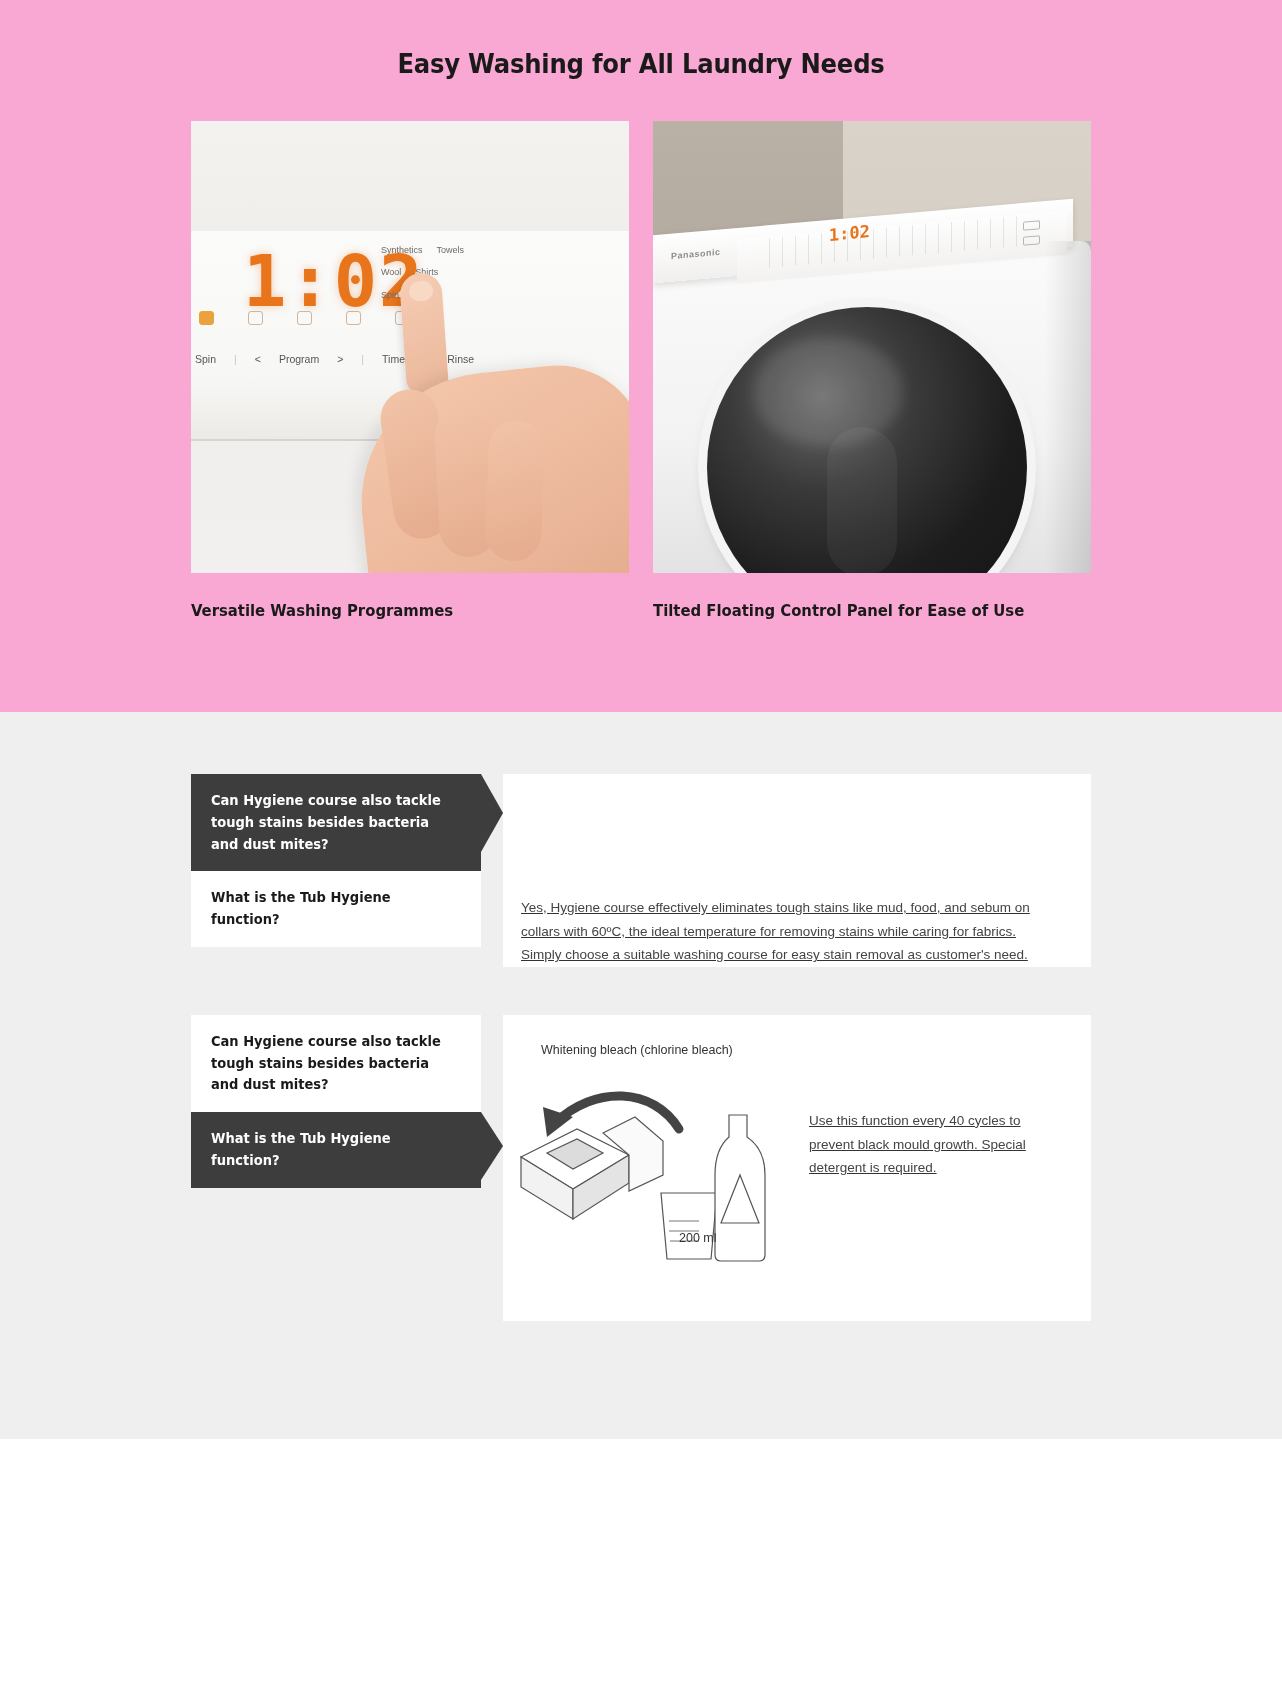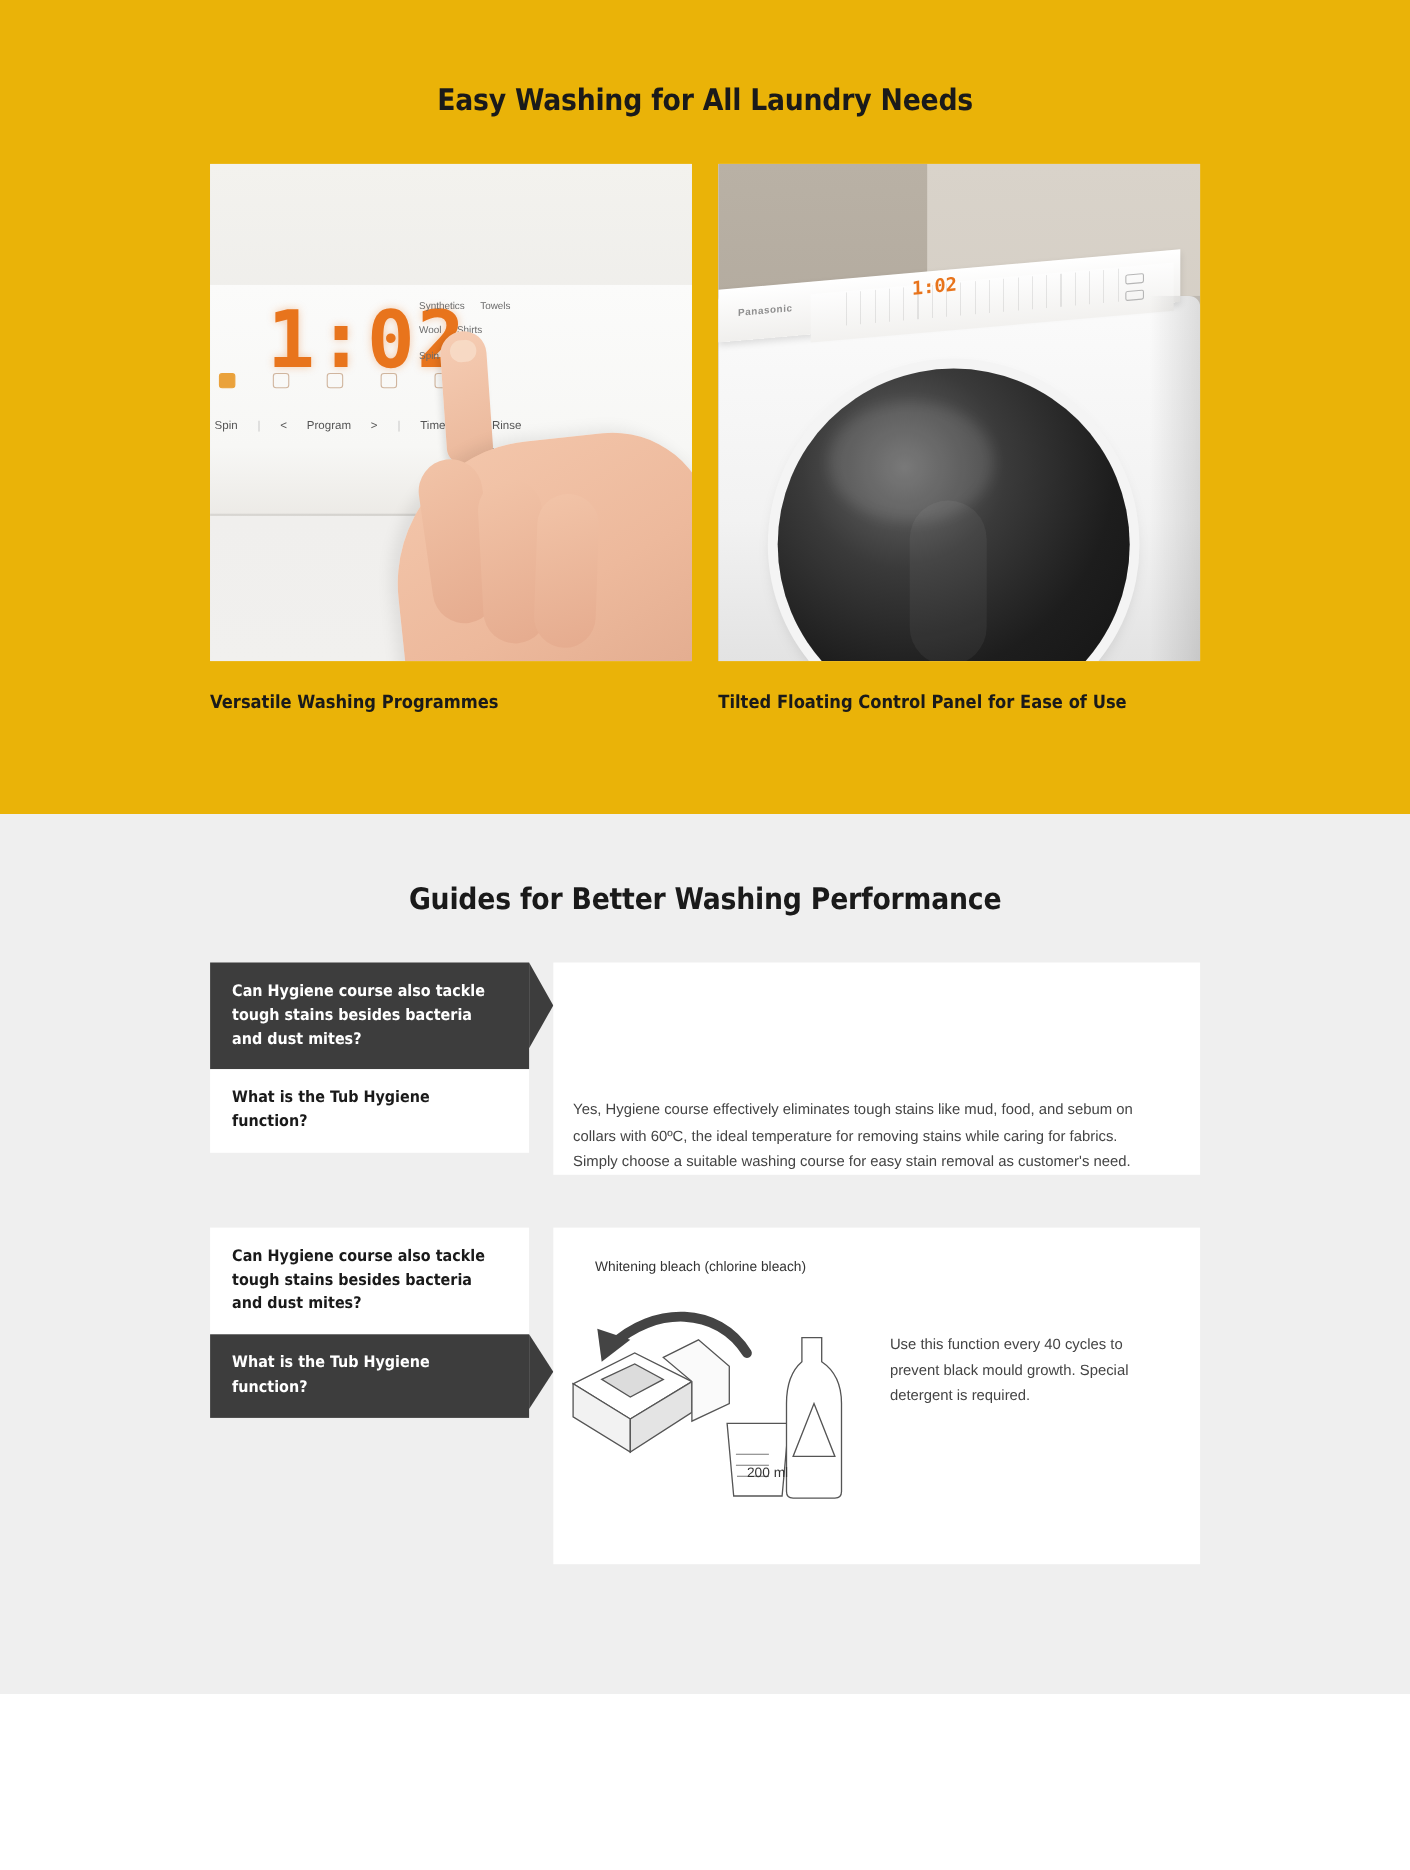--- a/index.html
+++ b/index.html
@@ -7,22 +7,22 @@
     margin: 0; padding: 0;
     width: 1282px;
     background: #ffffff;
     font-family: "Liberation Sans", sans-serif;
     color: #333;
   }
   .page { width: 1282px; }
 
   
   .section-white {
-    background: #eab308;
-    padding: 76px 0 60px 0;
+    background: #f9a8d4;
+    padding: 48px 0 60px 0;
   }
   .section-title {
     text-align: center;
     font-size: 27px;
     font-weight: bold;
     color: #1a1a1a;
     letter-spacing: -0.2px;
     margin: 0 0 42px 0;
     font-family: "DejaVu Sans Condensed", "Liberation Sans", sans-serif;
   }
@@ -224,20 +224,21 @@
     border-left: 22px solid #3d3d3d;
   }
   .faq-q.active.tall:after {
     border-top-width: 39px; border-bottom-width: 39px;
   }
   .faq-right {
     flex: 1;
     background: #ffffff;
     margin-left: 22px;
     position: relative;
+    text-decoration: underline;
   }
   .faq-a {
     font-size: 13.5px;
     line-height: 1.75;
     color: #444;
   }
   .faq-a1 { padding: 122px 34px 0 18px; }
 
   
   .panel2 { display: flex; min-height: 306px; }
@@ -336,21 +337,20 @@
             <div class="sideshade"></div>
           </div>
         </div>
         <h3>Tilted Floating Control Panel for Ease of Use</h3>
       </div>
 
     </div>
   </section>
 
   <section class="section-grey">
-    <h2 class="section-title">Guides for Better Washing Performance</h2>
 
     <div class="guides-wrap">
 
       <div class="faq-block">
         <div class="faq-left">
           <div class="faq-q active tall">Can Hygiene course also tackle tough stains besides bacteria and dust mites?</div>
           <div class="faq-q inactive">What is the Tub Hygiene function?</div>
         </div>
         <div class="faq-right">
           <div class="faq-a faq-a1">Yes, Hygiene course effectively eliminates tough stains like mud, food, and sebum on collars with 60ºC, the ideal temperature for removing stains while caring for fabrics. Simply choose a suitable washing course for easy stain removal as customer's need.</div>

